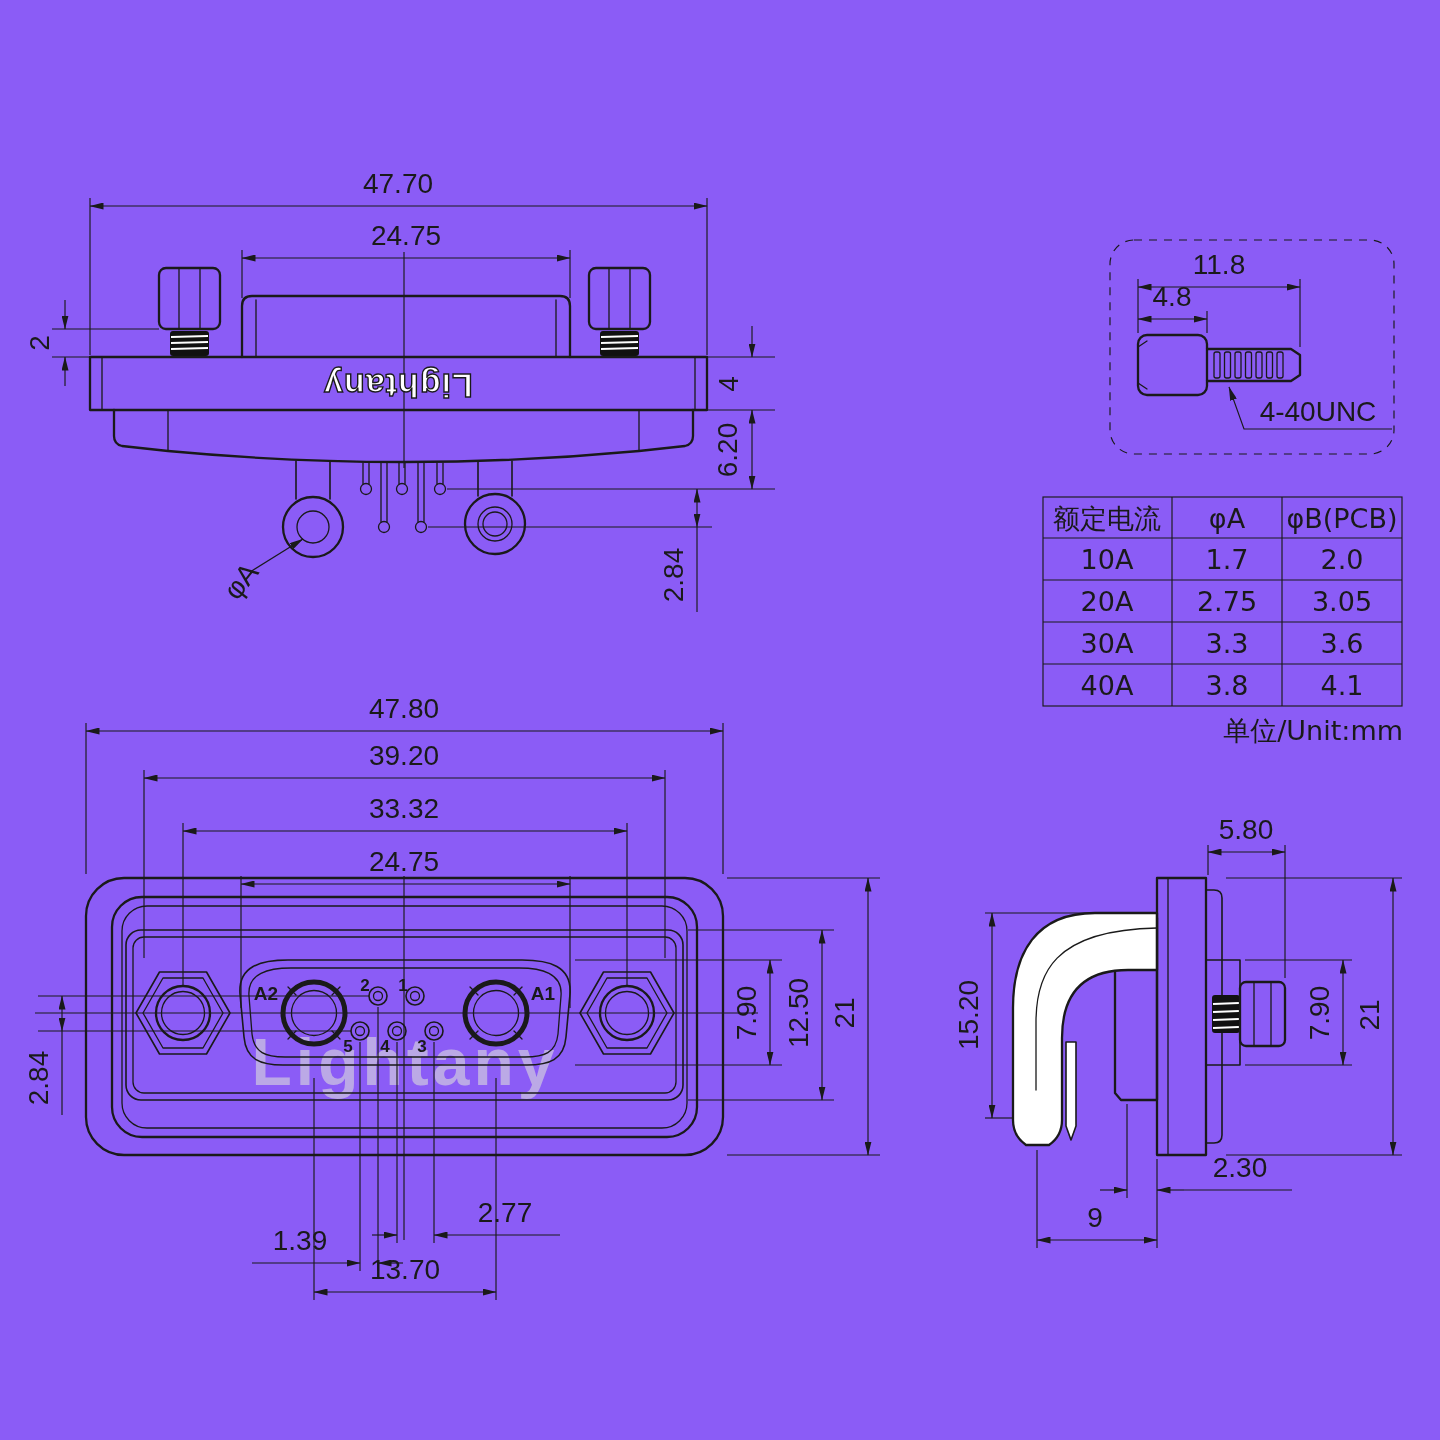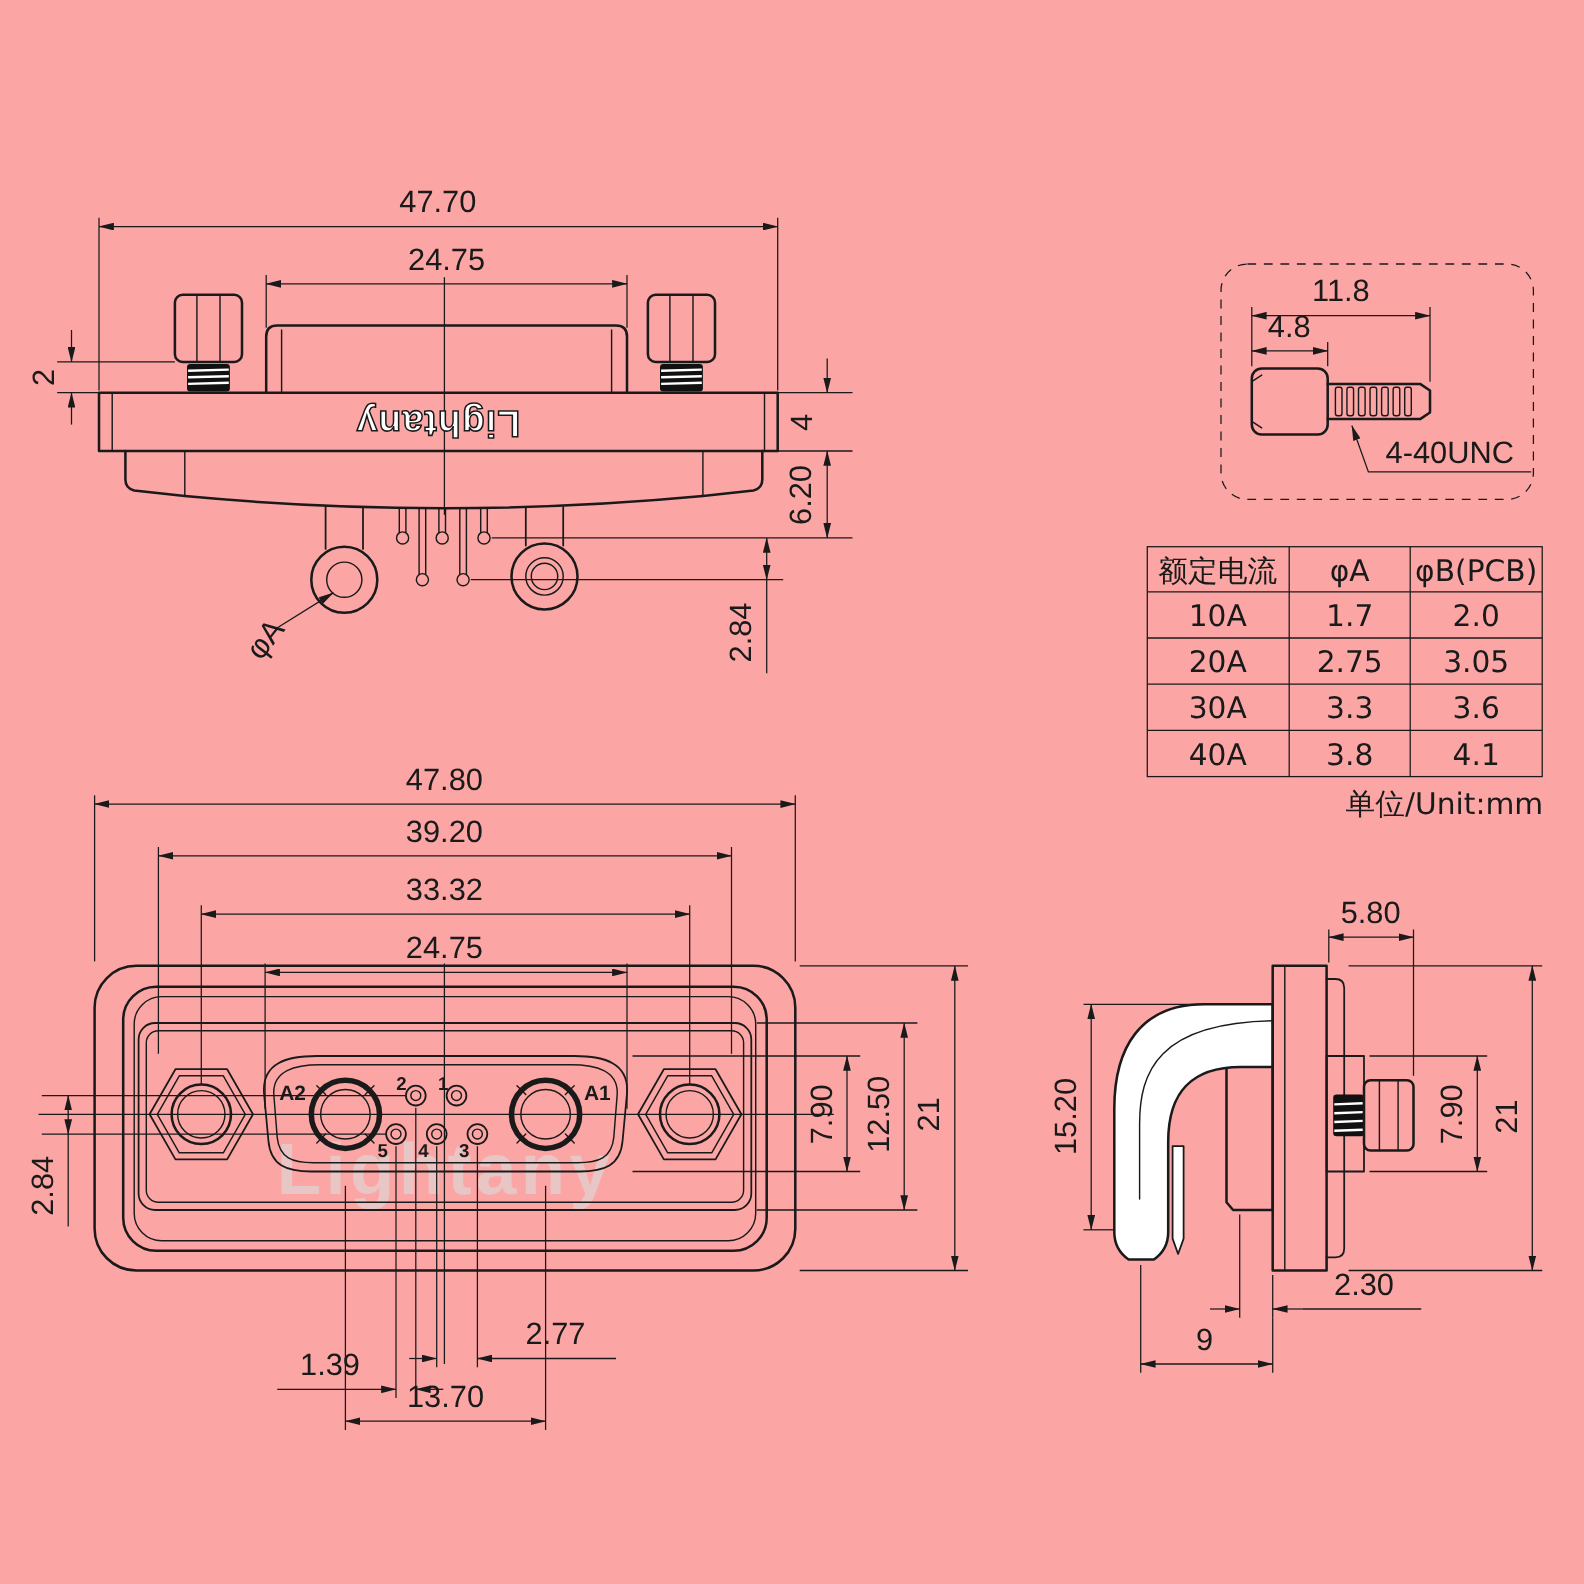--- a/index.html
+++ b/index.html
@@ -1,16 +1,16 @@
 <!DOCTYPE html>
 <html><head>
 <meta charset="utf-8">
 <style>
   html,body{margin:0;padding:0;background:#ffffff;}
-  .stage{width:1440px;height:1440px;position:relative;background:#fca5a5;font-family:"Liberation Sans",sans-serif;text-decoration:underline;}
+  .stage{width:1440px;height:1440px;position:relative;background:#8b5cf6;font-family:"Liberation Sans",sans-serif;text-decoration:underline;}
   svg{display:block}
   .s2{stroke:#1a1a1a;stroke-width:2.3;fill:none;stroke-linecap:round;stroke-linejoin:round}
   .s16{stroke:#1a1a1a;stroke-width:1.6;fill:none;stroke-linecap:round;stroke-linejoin:round}
   .s13{stroke:#1a1a1a;stroke-width:1.3;fill:none;stroke-linecap:round;stroke-linejoin:round}
   .dim{stroke:#1a1a1a;stroke-width:1.15;fill:none}
   .dimtxt{font-family:"Liberation Sans",sans-serif;font-size:28px;fill:#1a1a1a;text-anchor:middle}
   .tbltxt{font-family:"DejaVu Sans","Liberation Sans",sans-serif;font-size:27px;fill:#1a1a1a;text-anchor:middle}
   .pinlbl{font-family:"Liberation Sans",sans-serif;font-size:17px;font-weight:bold;fill:#1a1a1a;text-anchor:middle}
   .ctlbl{font-family:"Liberation Sans",sans-serif;font-size:19px;font-weight:bold;fill:#1a1a1a;text-anchor:middle}
   .logo{font-family:"Liberation Sans",sans-serif;font-size:34px;font-weight:bold;letter-spacing:1px;fill:#ffffff;stroke:#1a1a1a;stroke-width:1.4;text-anchor:middle}

